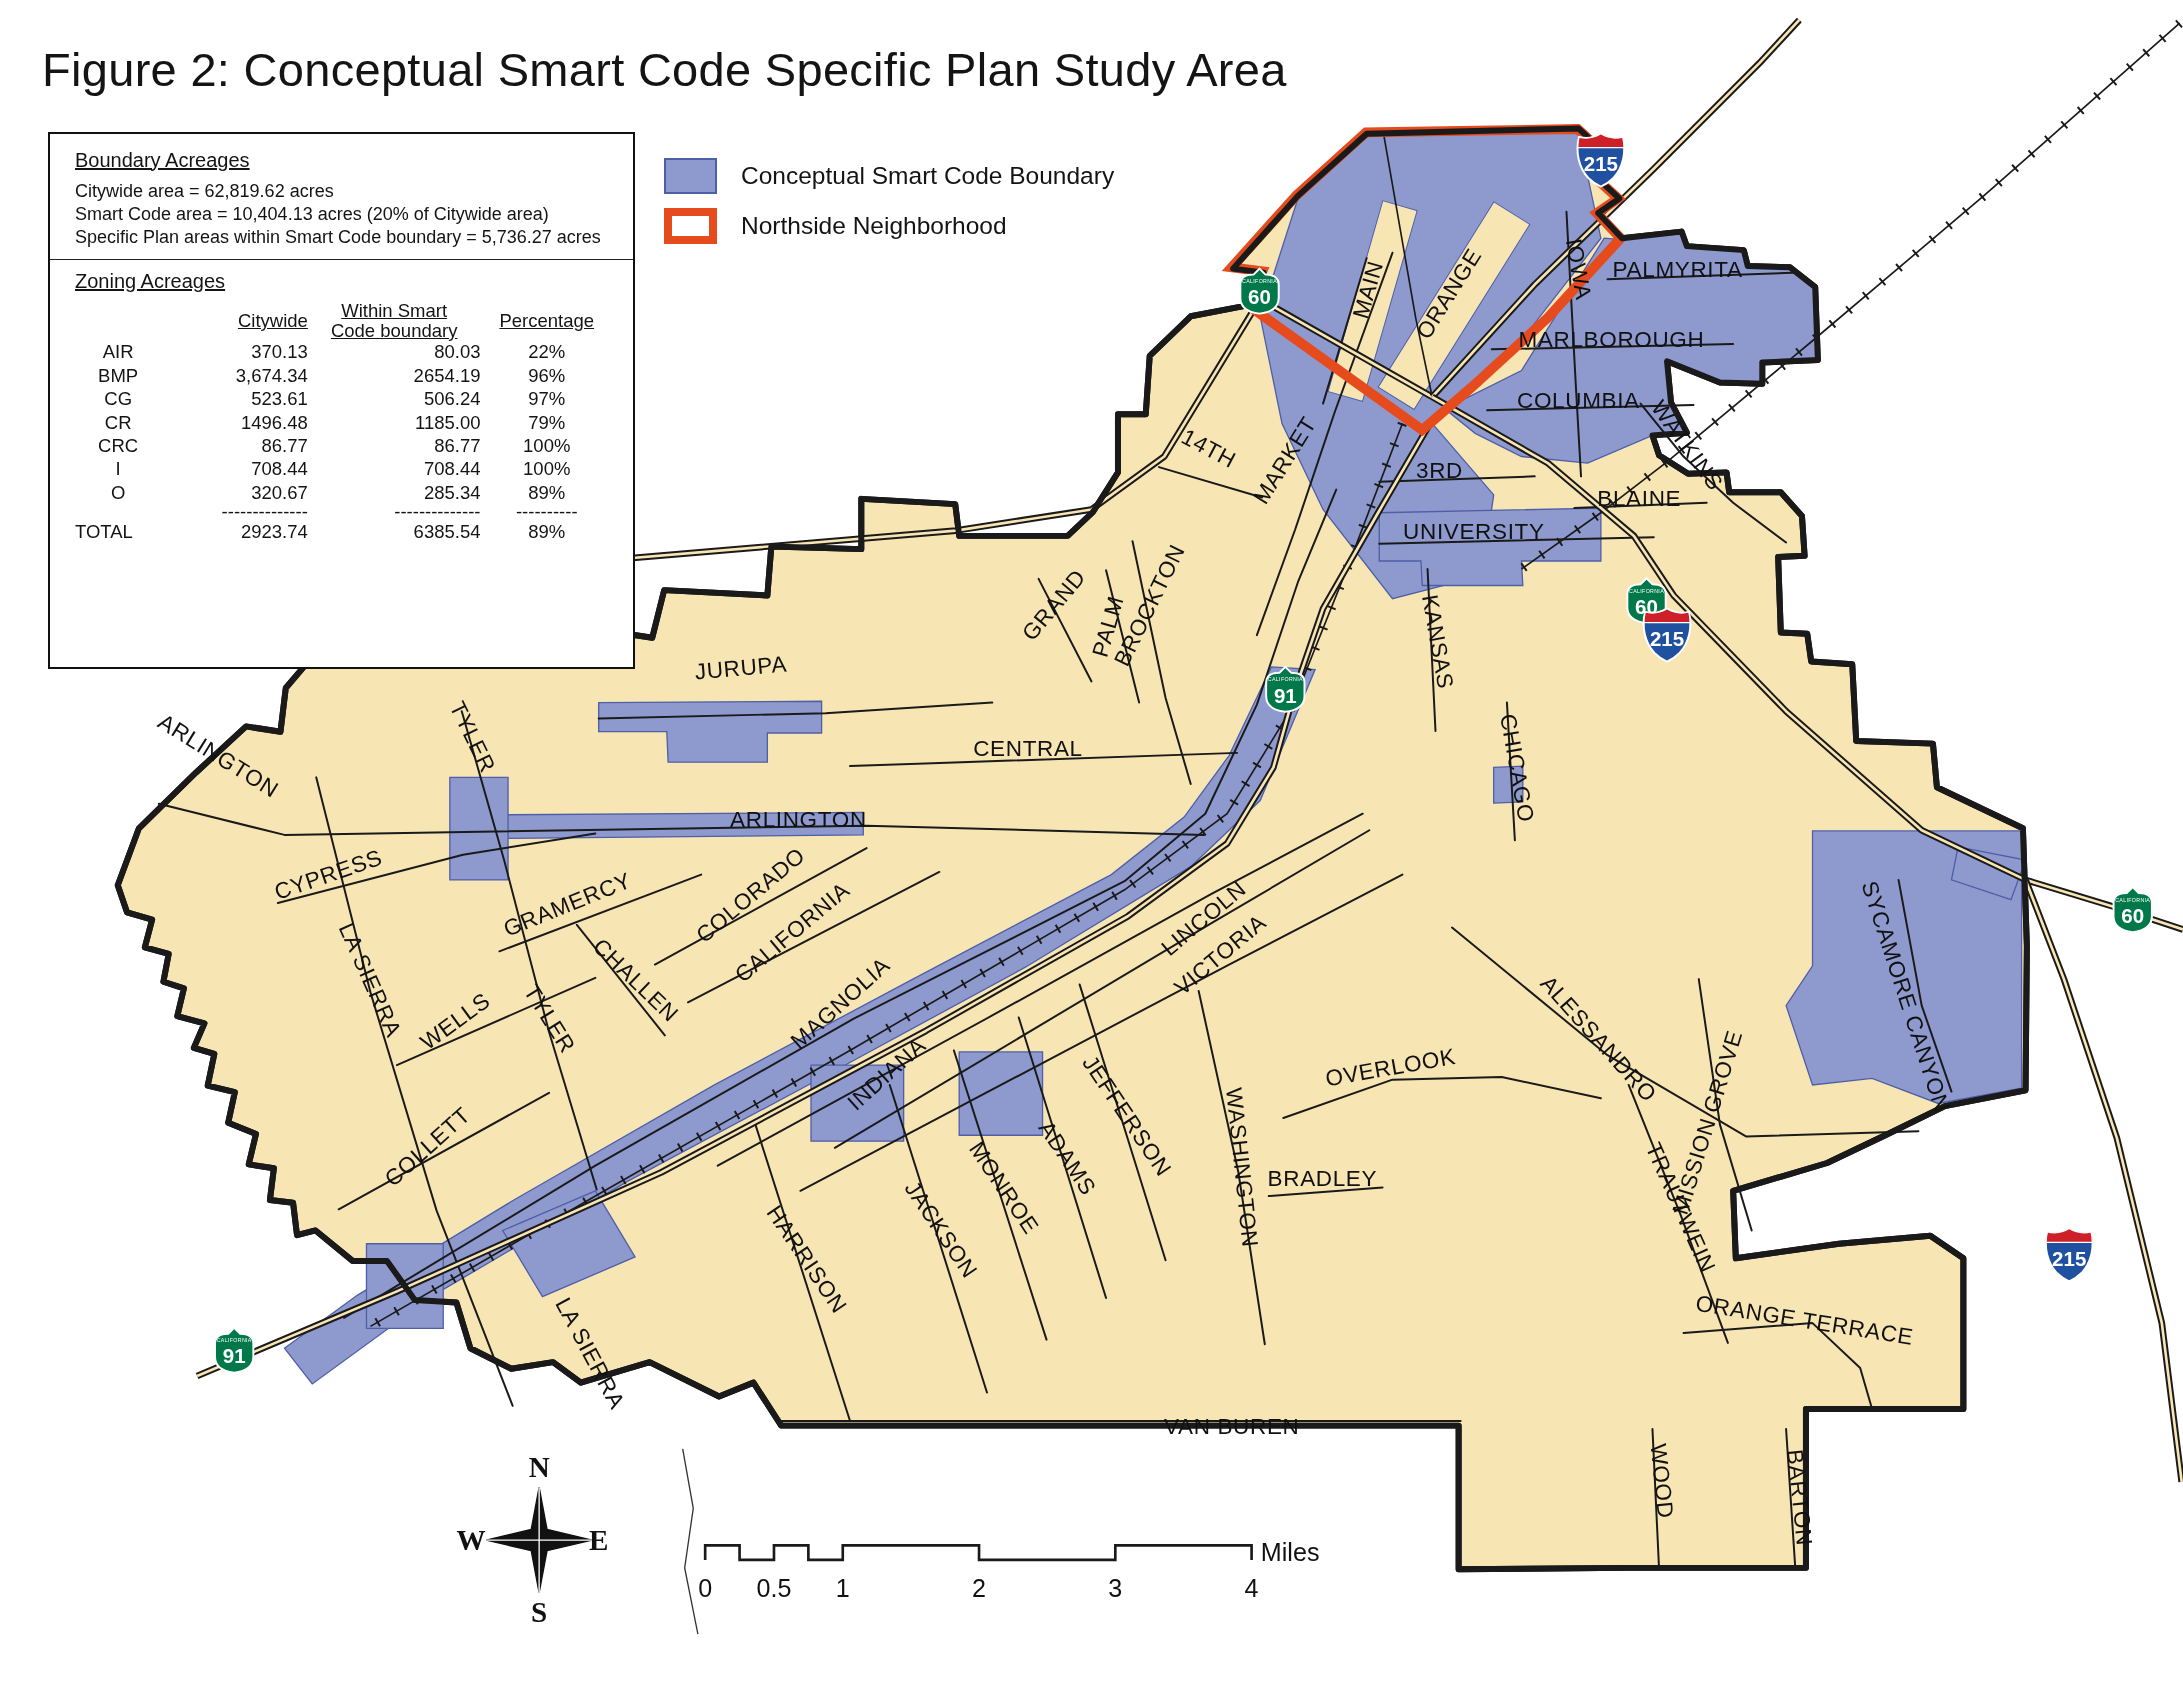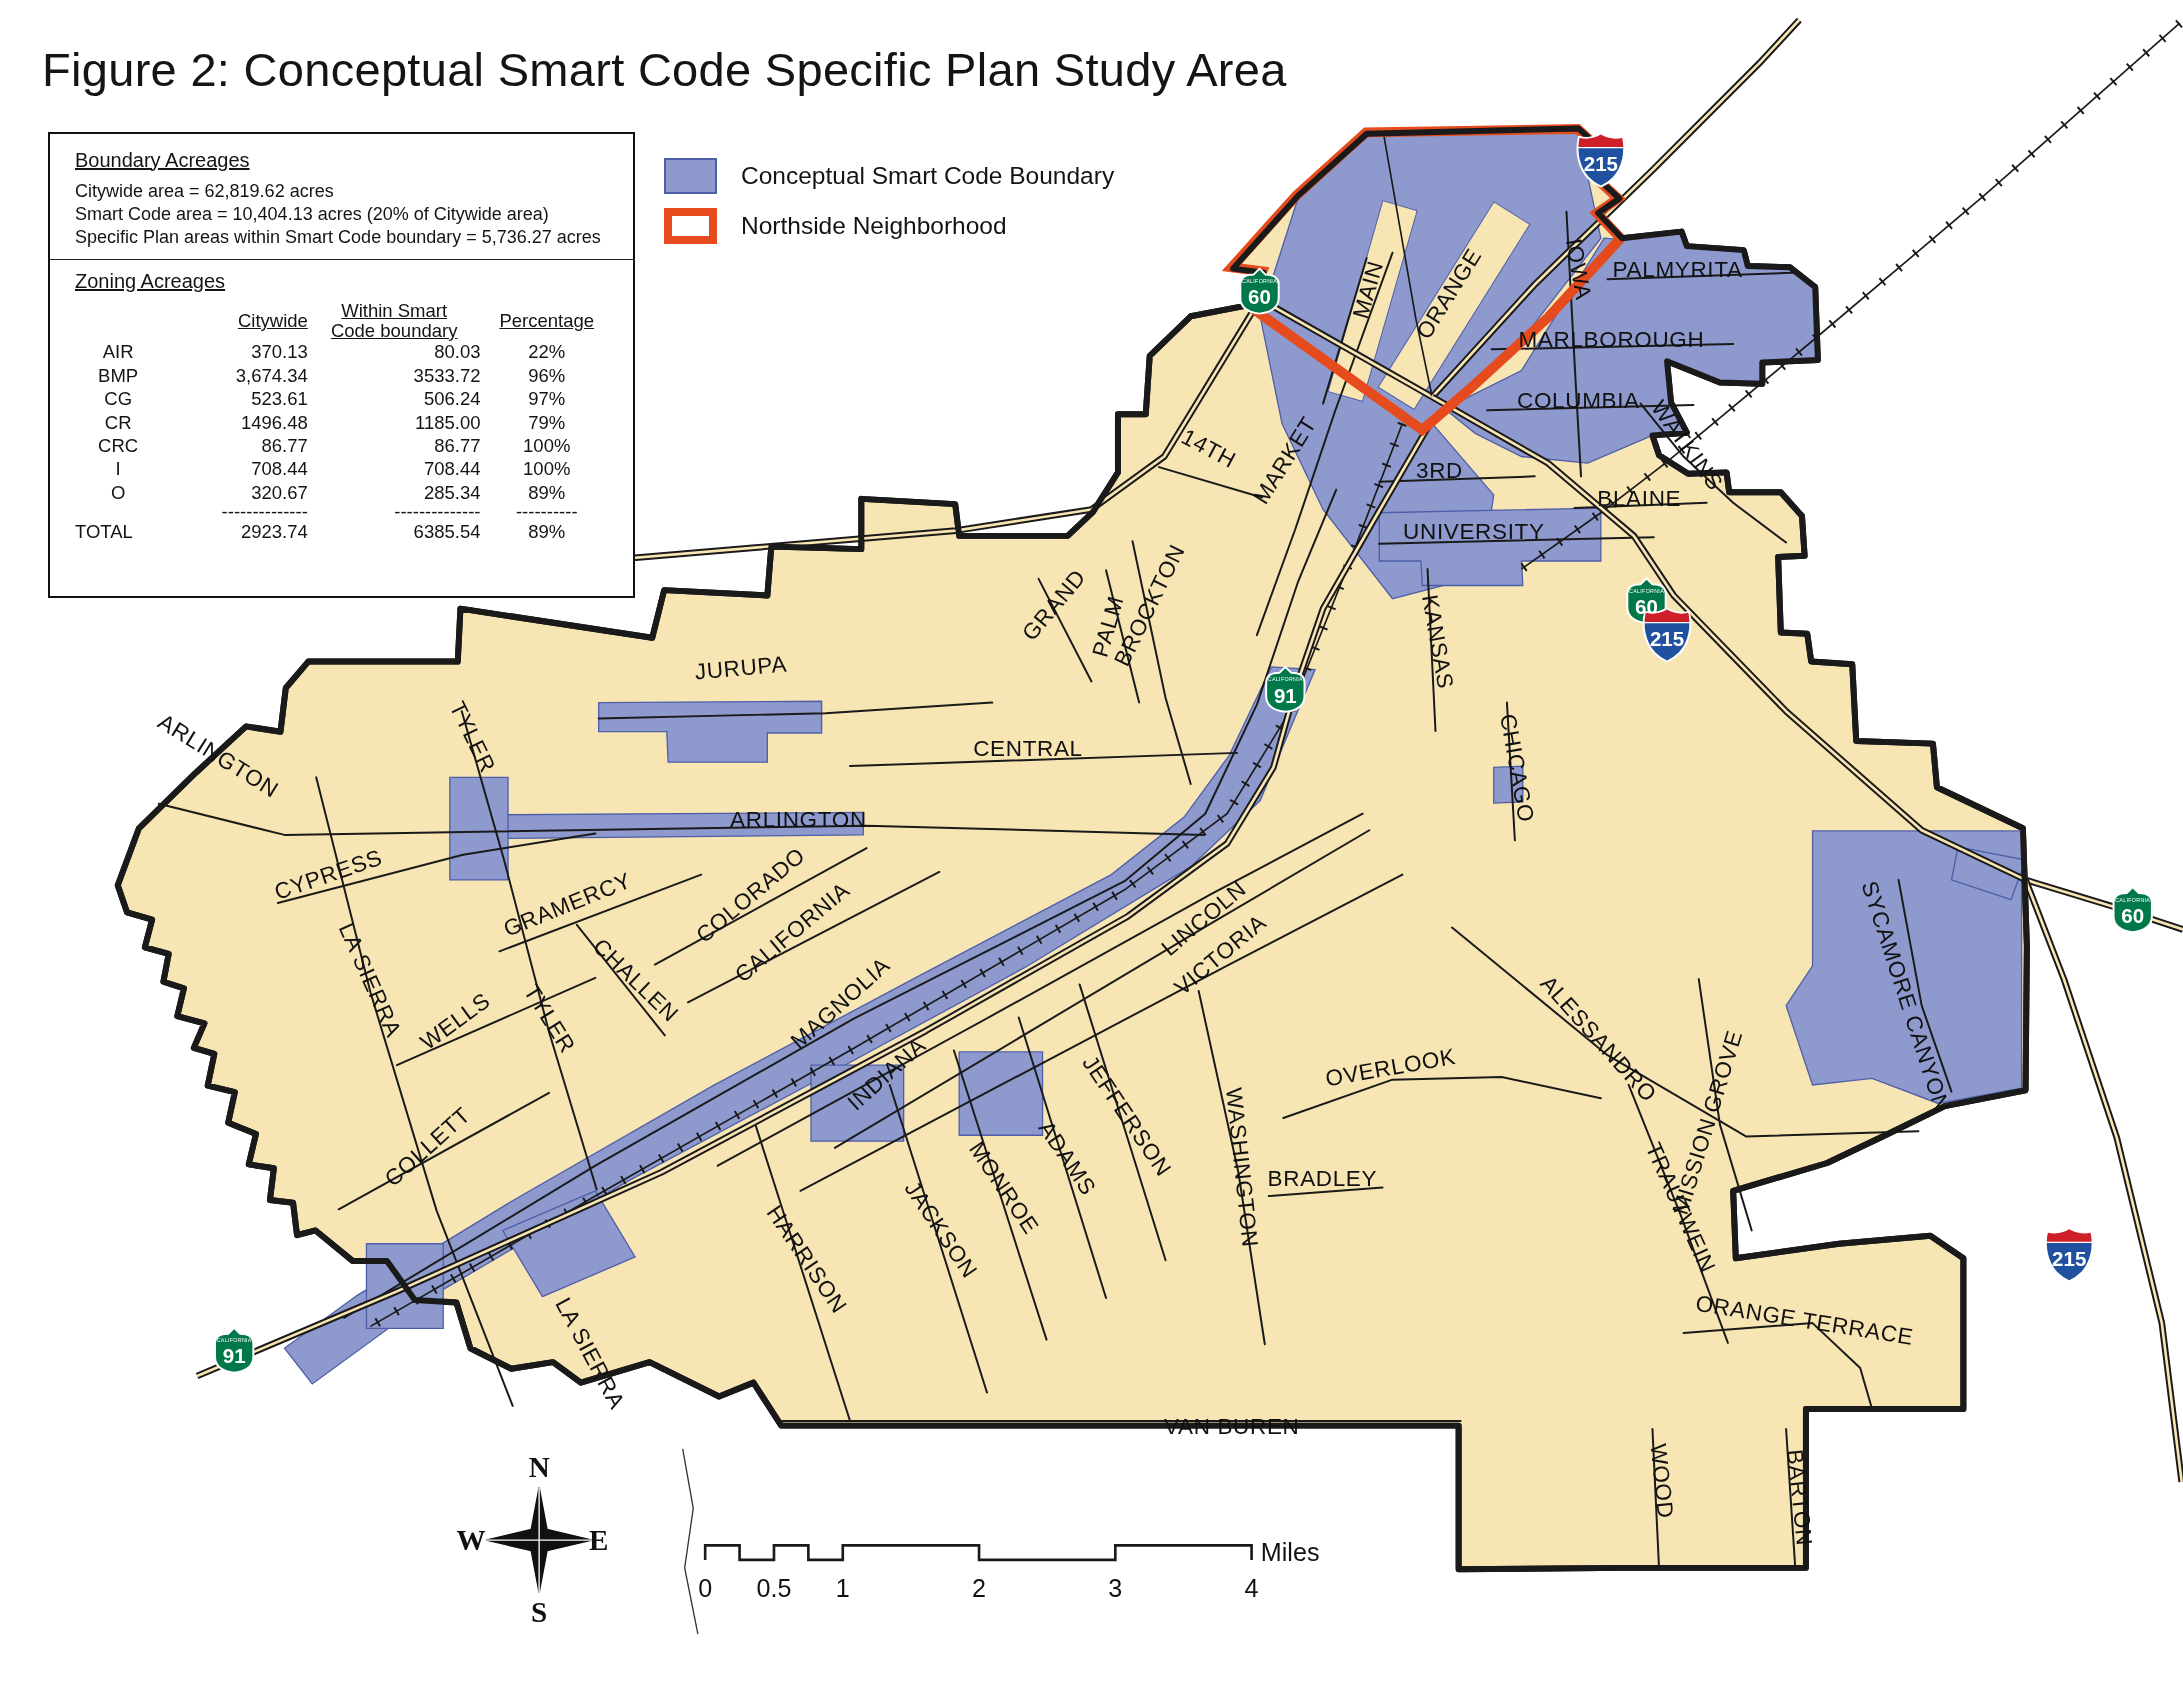--- a/index.html
+++ b/index.html
@@ -2,21 +2,21 @@
 <html style="font-size:10.6px"><head>
 <meta charset="utf-8">
 <style>
   html,body{margin:0;padding:0;background:#fff;}
   body{width:2183px;height:1687px;position:relative;font-family:"Liberation Sans",sans-serif;color:#141414;}
   .page{position:absolute;inset:0;overflow:hidden;}
   .title{position:absolute;left:42px;top:42px;font-size:47px;letter-spacing:0.3px;color:#141414;white-space:nowrap;}
   svg#map{position:absolute;left:0;top:0;width:2183px;height:1687px;}
 
   
-  .infobox{position:absolute;left:48px;top:132px;width:587px;height:466px;border:2px solid #111;
+  .infobox{position:absolute;left:48px;top:132px;width:587px;height:537px;border:2px solid #111;
            background:#fff;box-sizing:border-box;padding:14.6px 20px 6.6px 25px;font-size:18.5px;}
   .ib-head{font-size:20px;text-decoration:underline;margin-bottom:8px;}
   .ib-line{font-size:18px;line-height:1.28;}
   .ib-sep{border:none;border-top:1.3px solid #222;margin:10.6px -20px 9.3px -25px;}
   table.zoning{border-collapse:collapse;margin-top:1.3px;width:100%;font-size:18.5px;}
   table.zoning td,table.zoning th{padding:0.7px 0;font-weight:normal;}
   .z-col-zone{width:86px;text-align:center;}
   .z-col-city{width:146px;text-align:right;}
   .z-col-within{width:172px;text-align:right;padding-right:6.6px;}
   .z-col-pct{width:132px;text-align:center;}
@@ -304,21 +304,21 @@
       <tbody id="zoning-tbody">
           <tr>
             <td class="z-col-zone">AIR</td>
      <td class="z-col-city">370.13</td>
      <td class="z-col-within">80.03</td>
      <td class="z-col-pct">22%</td>
           </tr>
           <tr>
             <td class="z-col-zone">BMP</td>
      <td class="z-col-city">3,674.34</td>
-     <td class="z-col-within">3533.72</td>
+     <td class="z-col-within">2654.19</td>
      <td class="z-col-pct">96%</td>
           </tr>
           <tr>
             <td class="z-col-zone">CG</td>
      <td class="z-col-city">523.61</td>
      <td class="z-col-within">506.24</td>
      <td class="z-col-pct">97%</td>
           </tr>
           <tr>
             <td class="z-col-zone">CR</td>

